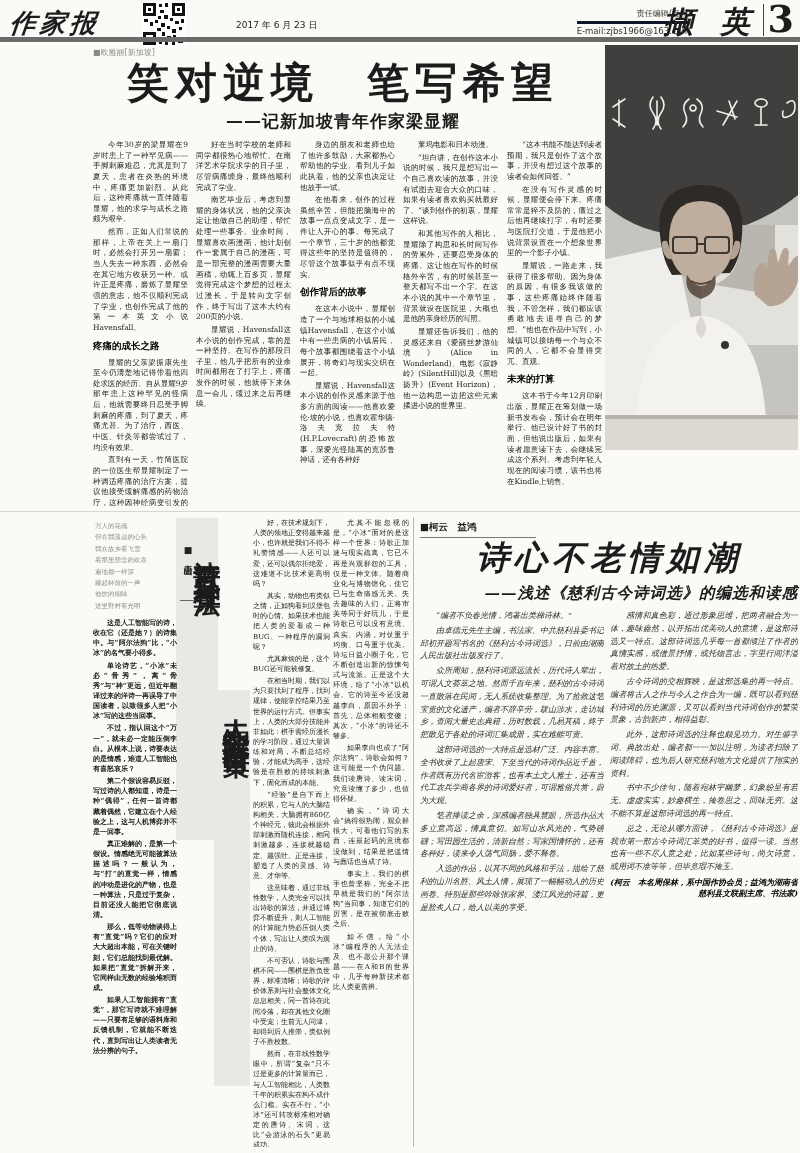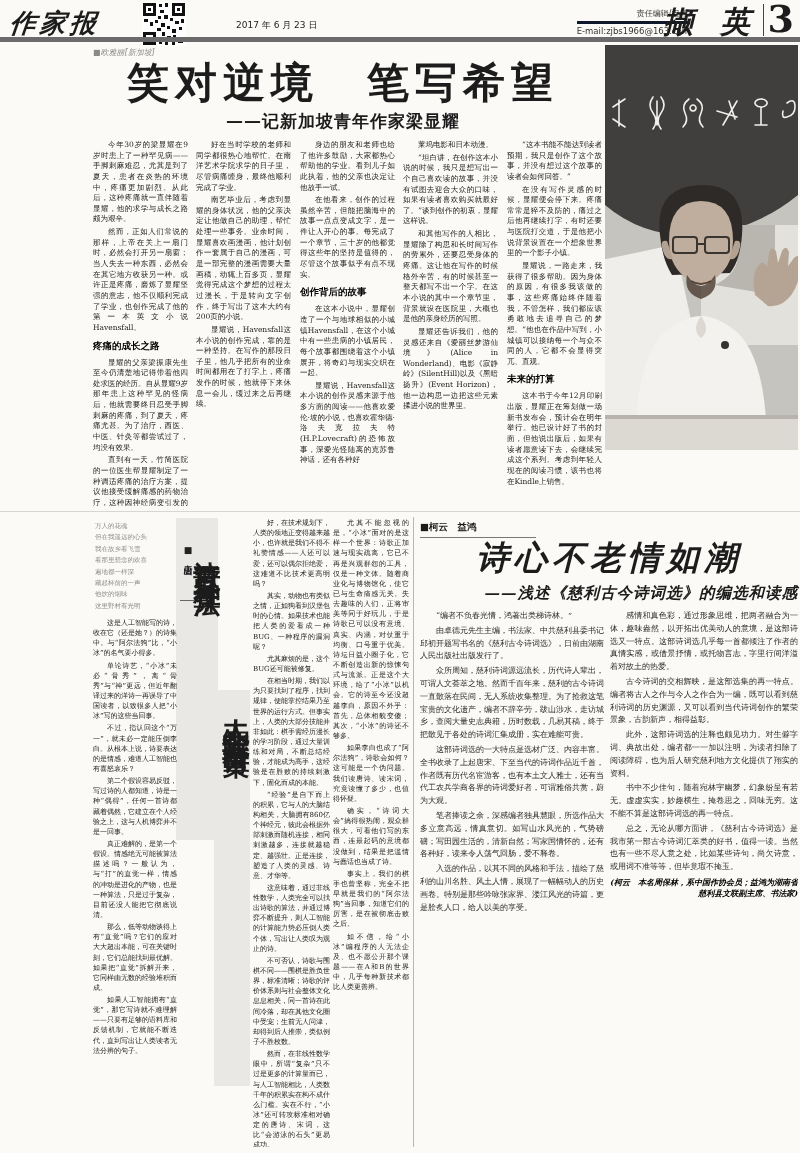--- a/index.html
+++ b/index.html
@@ -16,21 +16,21 @@
   #date-line{position:absolute;left:236px;top:19px;font-size:9px;font-family:"DejaVu Sans","Liberation Sans",sans-serif;color:#222;}
   #editor-block{position:absolute;right:110px;top:8px;text-align:right;font-family:"DejaVu Sans","Liberation Sans",sans-serif;}
   #editor-line{font-size:8px;color:#333;}
   #email-line{font-size:8.5px;color:#333;border-top:3px solid #0f172a;padding-top:2px;margin-top:2px;}
   #section-name{position:absolute;right:42px;top:2px;font-size:30px;font-weight:bold;letter-spacing:8px;white-space:nowrap;font-style:italic;}
   #page-rule-v{position:absolute;right:36px;top:4px;width:1px;height:32px;background:#444;}
   #page-number{position:absolute;right:6px;top:-4px;font-size:38px;font-weight:bold;}
   #header-rule{position:absolute;left:0;top:37px;width:800px;height:5px;background:#6b6b6b;}
 
   
-  #m-author{position:absolute;left:93px;top:47px;font-size:8px;color:#8a8a8a;font-family:"DejaVu Sans","Liberation Sans",sans-serif;font-style:italic;}
+  #m-author{position:absolute;left:93px;top:47px;font-size:8px;color:#8a8a8a;font-family:"DejaVu Sans","Liberation Sans",sans-serif;}
   #m-title{position:absolute;left:93px;top:55px;width:500px;text-align:center;
     font-size:42px;font-weight:bold;letter-spacing:6px;white-space:nowrap;}
   #m-subtitle{position:absolute;left:93px;top:110px;width:500px;text-align:center;
     font-size:17px;font-weight:bold;letter-spacing:1px;}
   .col{position:absolute;overflow:hidden;}
   .col .para{margin:0 0 2px 0;font-size:7.5px;line-height:1.42;text-align:justify;text-indent:2em;color:#222;}
   .col .subhead{font-size:9.5px;font-weight:bold;margin:6px 0 5px 0;text-align:left;color:#000;}
   .col .cite{font-size:7.5px;font-weight:bold;text-align:right;margin:3px 0 0 0;color:#000;}
   #m-col1{left:93px;top:140px;width:95px;height:370px;}
   #m-col2{left:196px;top:140px;width:95px;height:370px;}
@@ -51,35 +51,35 @@
   #vbox1{left:176px;top:518px;width:42px;height:316px;padding-top:6px;}
   #vbox2{left:214px;top:690px;width:36px;height:396px;}
   .vtext{writing-mode:vertical-rl;text-orientation:upright;font-weight:bold;letter-spacing:4px;}
   #l-author{writing-mode:vertical-rl;text-orientation:upright;font-size:9px;font-weight:bold;color:#222;
     position:absolute;left:181px;top:545px;letter-spacing:2px;
     border-bottom:0;}
   #l-author:after{content:"";}
   #l-author-rule{position:absolute;left:180px;top:600px;width:14px;height:1px;background:#666;}
   #l-title1{position:absolute;left:189px;top:540px;font-size:27px;height:290px;}
   #l-title2{position:absolute;left:218px;top:698px;font-size:27px;height:382px;}
-  #l-colA{left:93px;top:618px;width:84px;height:529px;}
+  #l-colA{left:93px;top:618px;width:84px;height:529px;font-weight:bold;}
   #l-colB{left:253px;top:518px;width:77px;height:629px;}
   #l-colC{left:333px;top:518px;width:76px;height:629px;}
   #l-colA .para,#l-colB .para,#l-colC .para{font-size:7px;line-height:1.45;}
 
   
   #r-author{position:absolute;left:420px;top:521px;font-size:9.5px;font-weight:bold;border-bottom:1px solid #777;
     padding:0 60px 3px 0;}
   #r-title{position:absolute;left:420px;top:536px;width:378px;text-align:center;
     font-size:33px;font-weight:bold;font-style:italic;letter-spacing:5px;white-space:nowrap;}
   #r-subtitle{position:absolute;left:420px;top:583px;width:378px;text-align:right;
     font-size:15.5px;font-weight:bold;font-style:italic;letter-spacing:1px;}
   #r-colD{left:420px;top:610px;width:184px;height:480px;}
   #r-colE{left:610px;top:610px;width:188px;height:512px;}
-  #r-colD .para,#r-colE .para{font-size:8px;line-height:1.6;color:#2a2a2a;}
+  #r-colD .para,#r-colE .para{font-size:8px;line-height:1.6;font-style:italic;color:#2a2a2a;}
   #r-colE .cite{font-size:8px;font-style:italic;}
 </style>
 </head>
 <body>
 
 <div id="page">
 
   <div id="masthead">作家报</div>
 
   <svg id="qr" width="44" height="44" viewBox="0 0 44 44">

